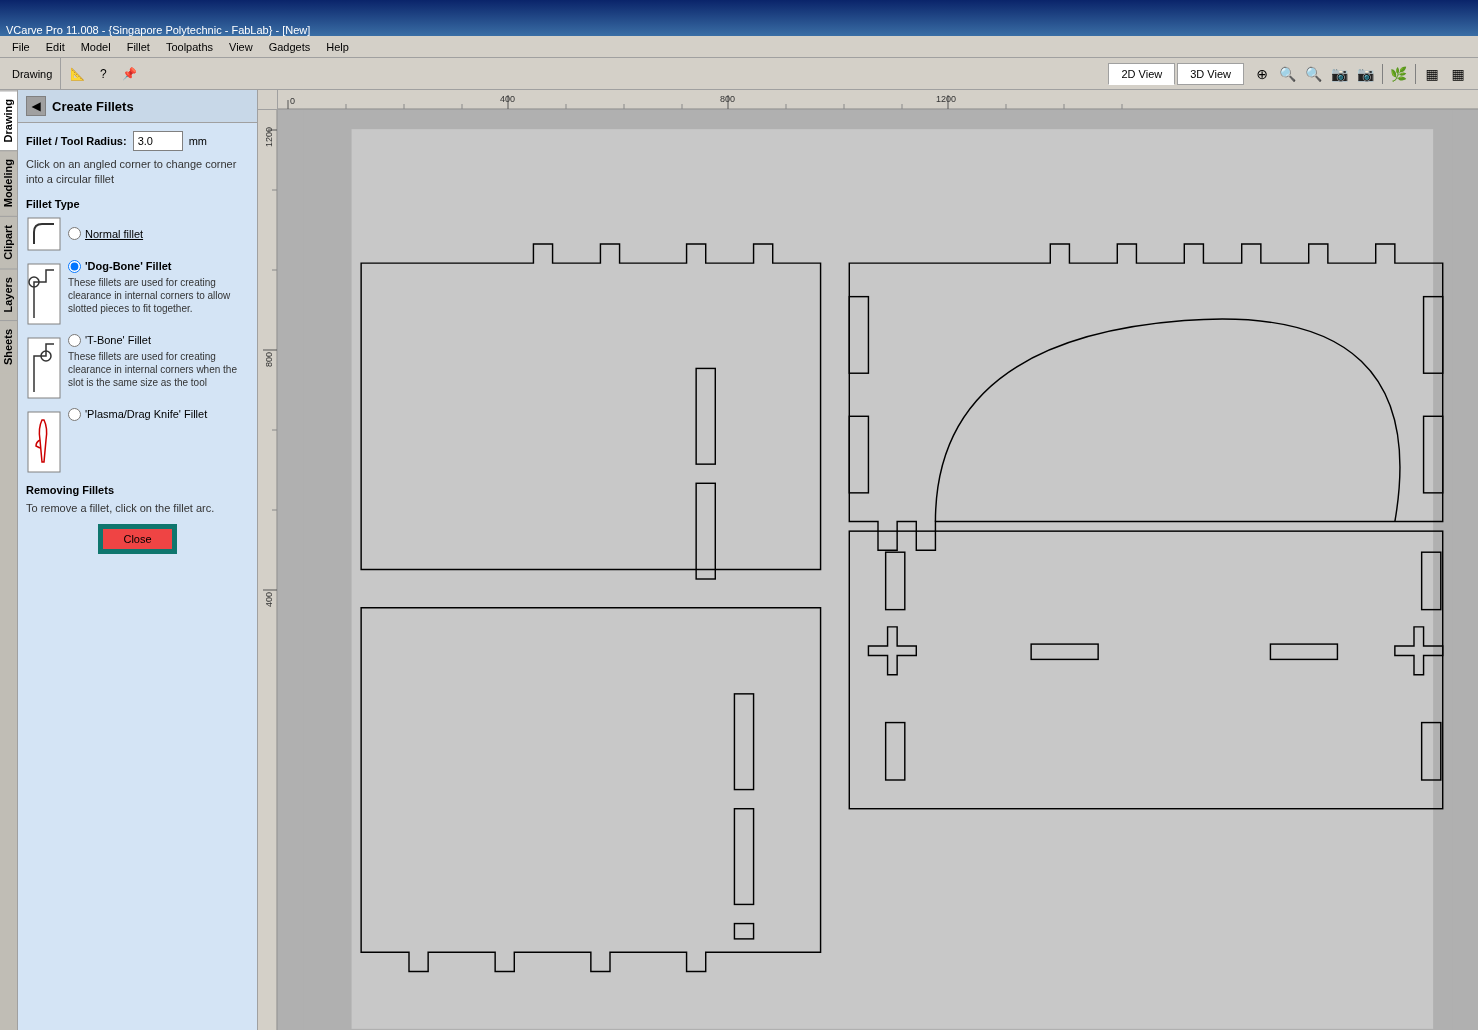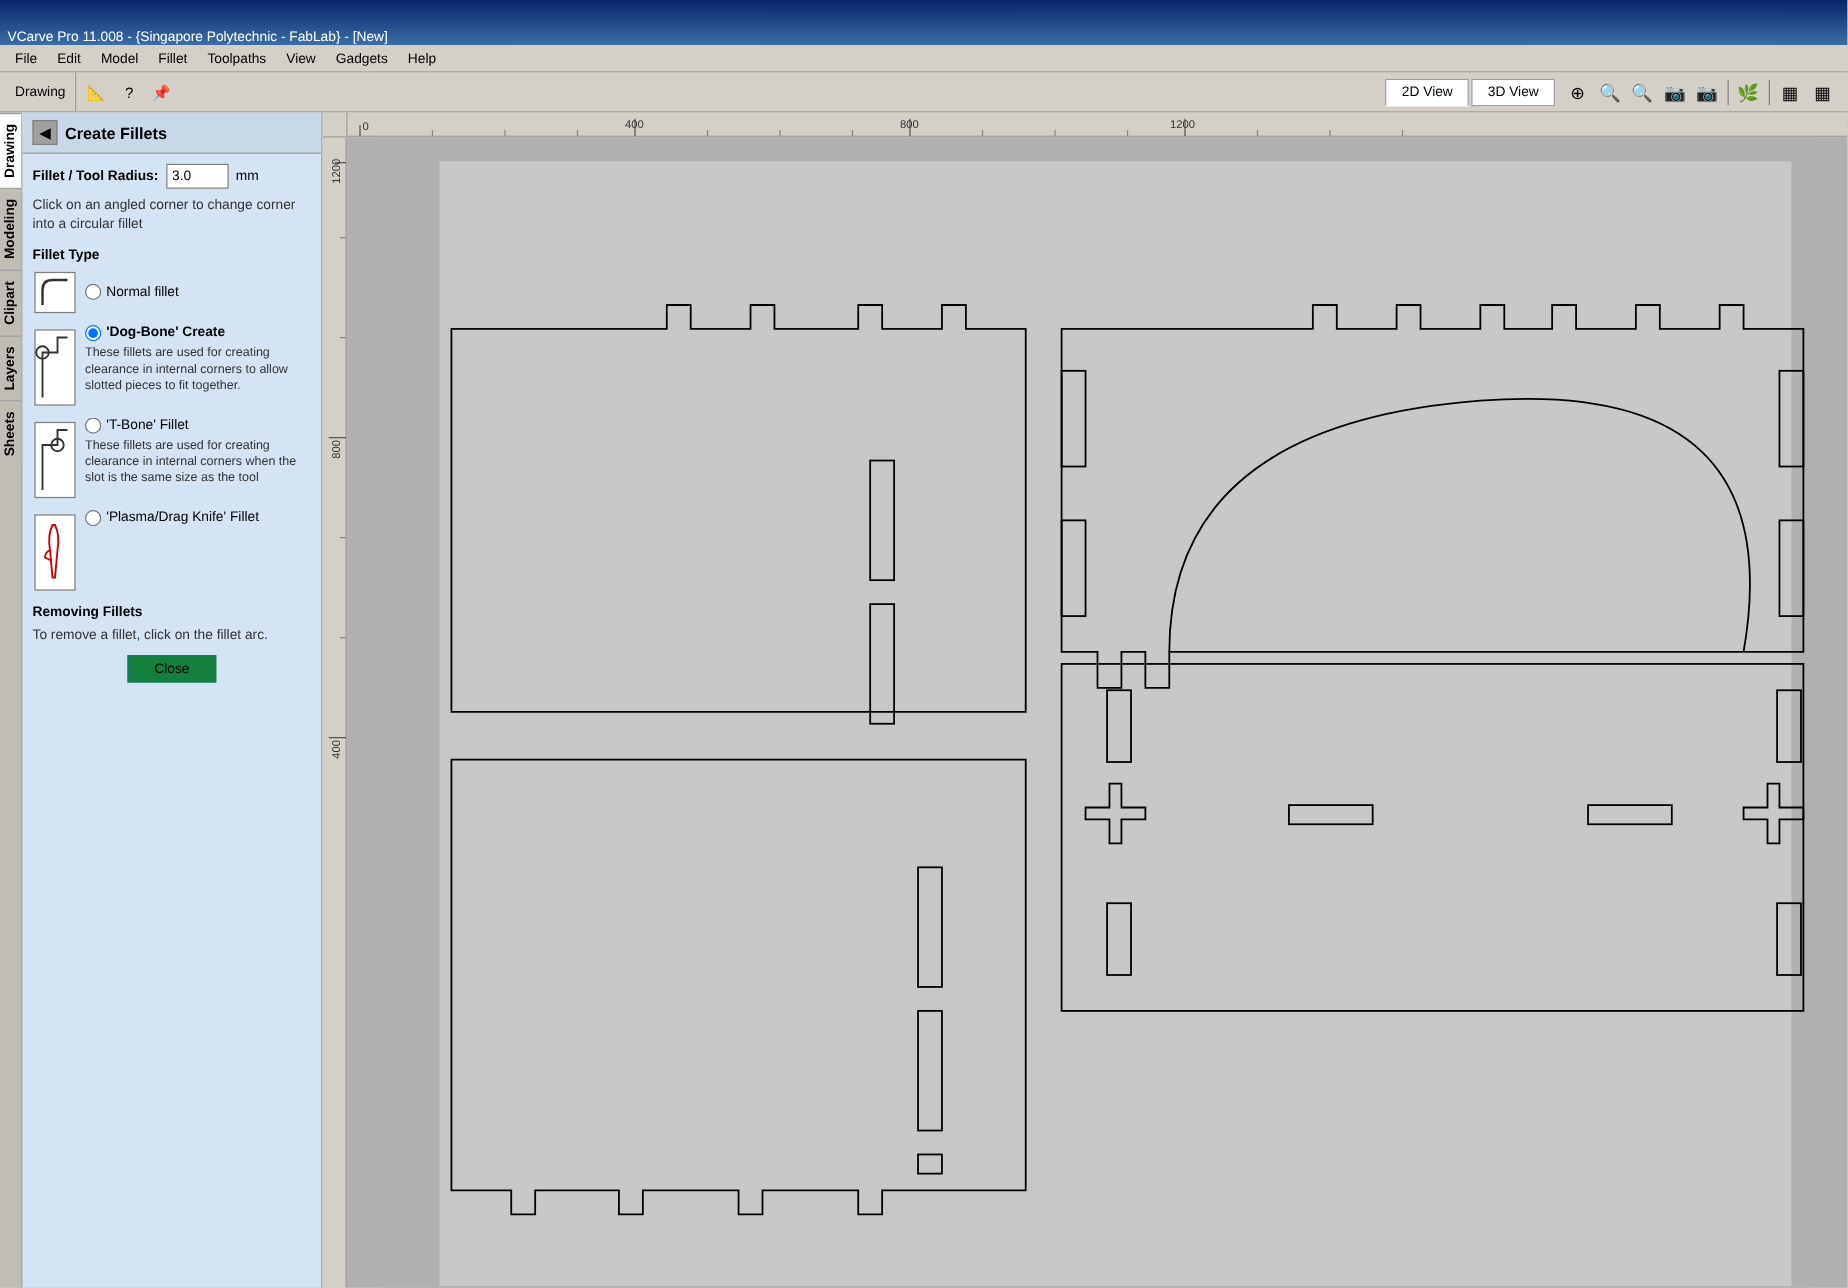--- a/index.html
+++ b/index.html
@@ -151,22 +151,22 @@
     .removing-section {
       margin-top: 8px;
       margin-bottom: 10px;
     }
 
     
     .close-btn {
       display: block;
       margin: 8px auto;
       padding: 4px 20px;
-      background: #15803d;
-      border: 1px solid #0f766e;
+      background: #ef4444;
+      border: 5px solid #0f766e;
       cursor: pointer;
       font-size: 11px;
     }
 
     
     .canvas-area {
       flex: 1;
       background: #c8c8c8;
       position: relative;
       overflow: hidden;
@@ -296,36 +296,36 @@
 
       <div class="section-title">Fillet Type</div>
 
       <div class="fillet-type-section">
 
         <div style="display:flex;align-items:center;gap:6px;margin-bottom:8px;">
           <svg width="36" height="36">
             <rect x="2" y="2" width="32" height="32" fill="white" stroke="#808080" stroke-width="1"></rect>
             <path d="M8 28 L8 16 Q8 8 16 8 L28 8" fill="none" stroke="#333" stroke-width="2"></path>
           </svg>
-          <div style="display:flex;align-items:center;gap:4px;">
+          <div style="display:flex;align-items:center;gap:4px;text-decoration:underline;">
             <input type="radio" name="fillet-type" style="">
             <span style="font-size:11px;">Normal fillet</span>
           </div>
         </div>
 
         <div style="display:flex;align-items:flex-start;gap:6px;margin-bottom:8px;">
           <svg width="36" height="64" style="flex-shrink:0;margin-top:2px;">
             <rect x="2" y="2" width="32" height="60" fill="white" stroke="#808080" stroke-width="1"></rect>
             <path d="M8 56 L8 20 L20 20 L20 8 L28 8" fill="none" stroke="#333" stroke-width="1.5"></path>
             <circle cx="8" cy="20" r="5" fill="none" stroke="#333" stroke-width="1.5"></circle>
           </svg>
           <div style="flex:1;">
             <div style="display:flex;align-items:center;gap:4px;margin-bottom:3px;">
               <input type="radio" name="fillet-type" checked="" style="">
-              <span style="font-size:11px;font-weight:bold;">'Dog-Bone' Create</span>
+              <span style="font-size:11px;font-weight:bold;">'Dog-Bone' Fillet</span>
             </div>
             <p style="font-size:10px;color:#333;line-height:1.3;">These fillets are used for creating clearance in internal corners to allow slotted pieces to fit together.</p>
           </div>
         </div>
 
         <div style="display:flex;align-items:flex-start;gap:6px;margin-bottom:8px;">
           <svg width="36" height="64" style="flex-shrink:0;margin-top:2px;">
             <rect x="2" y="2" width="32" height="60" fill="white" stroke="#808080" stroke-width="1"></rect>
             <path d="M8 56 L8 20 L20 20 L20 8 L28 8" fill="none" stroke="#333" stroke-width="1.5"></path>
             <circle cx="20" cy="20" r="5" fill="none" stroke="#333" stroke-width="1.5"></circle>

